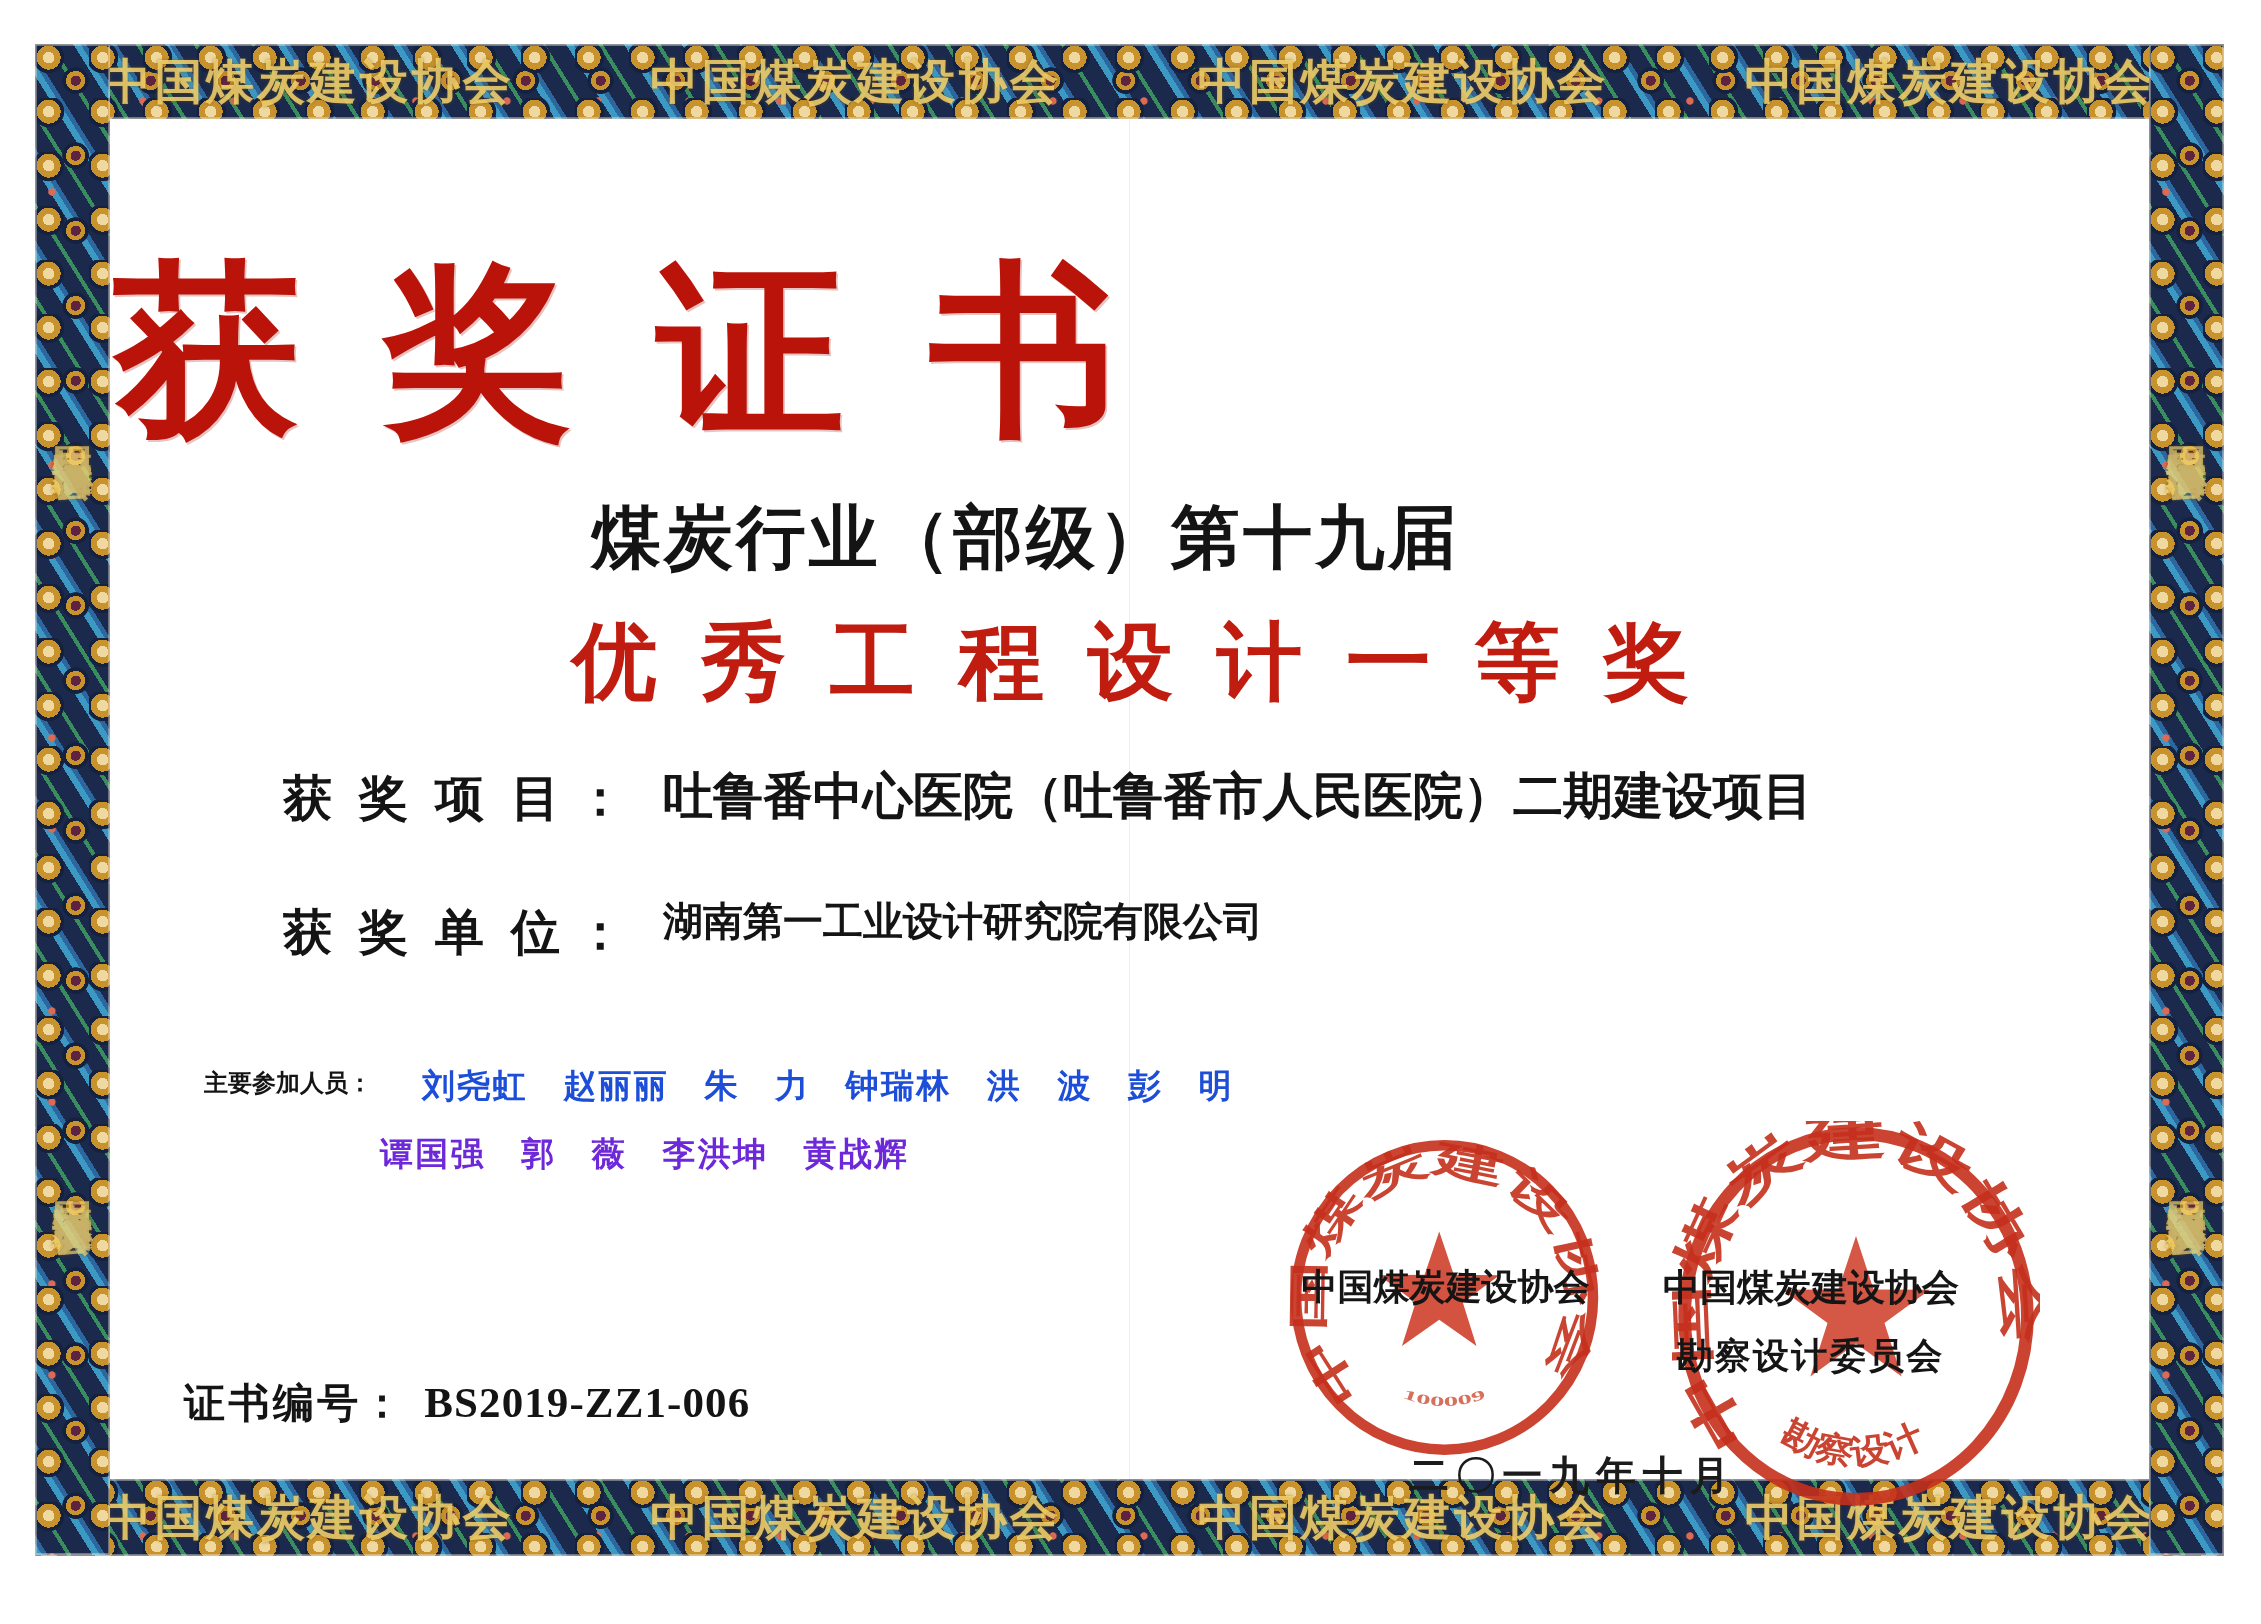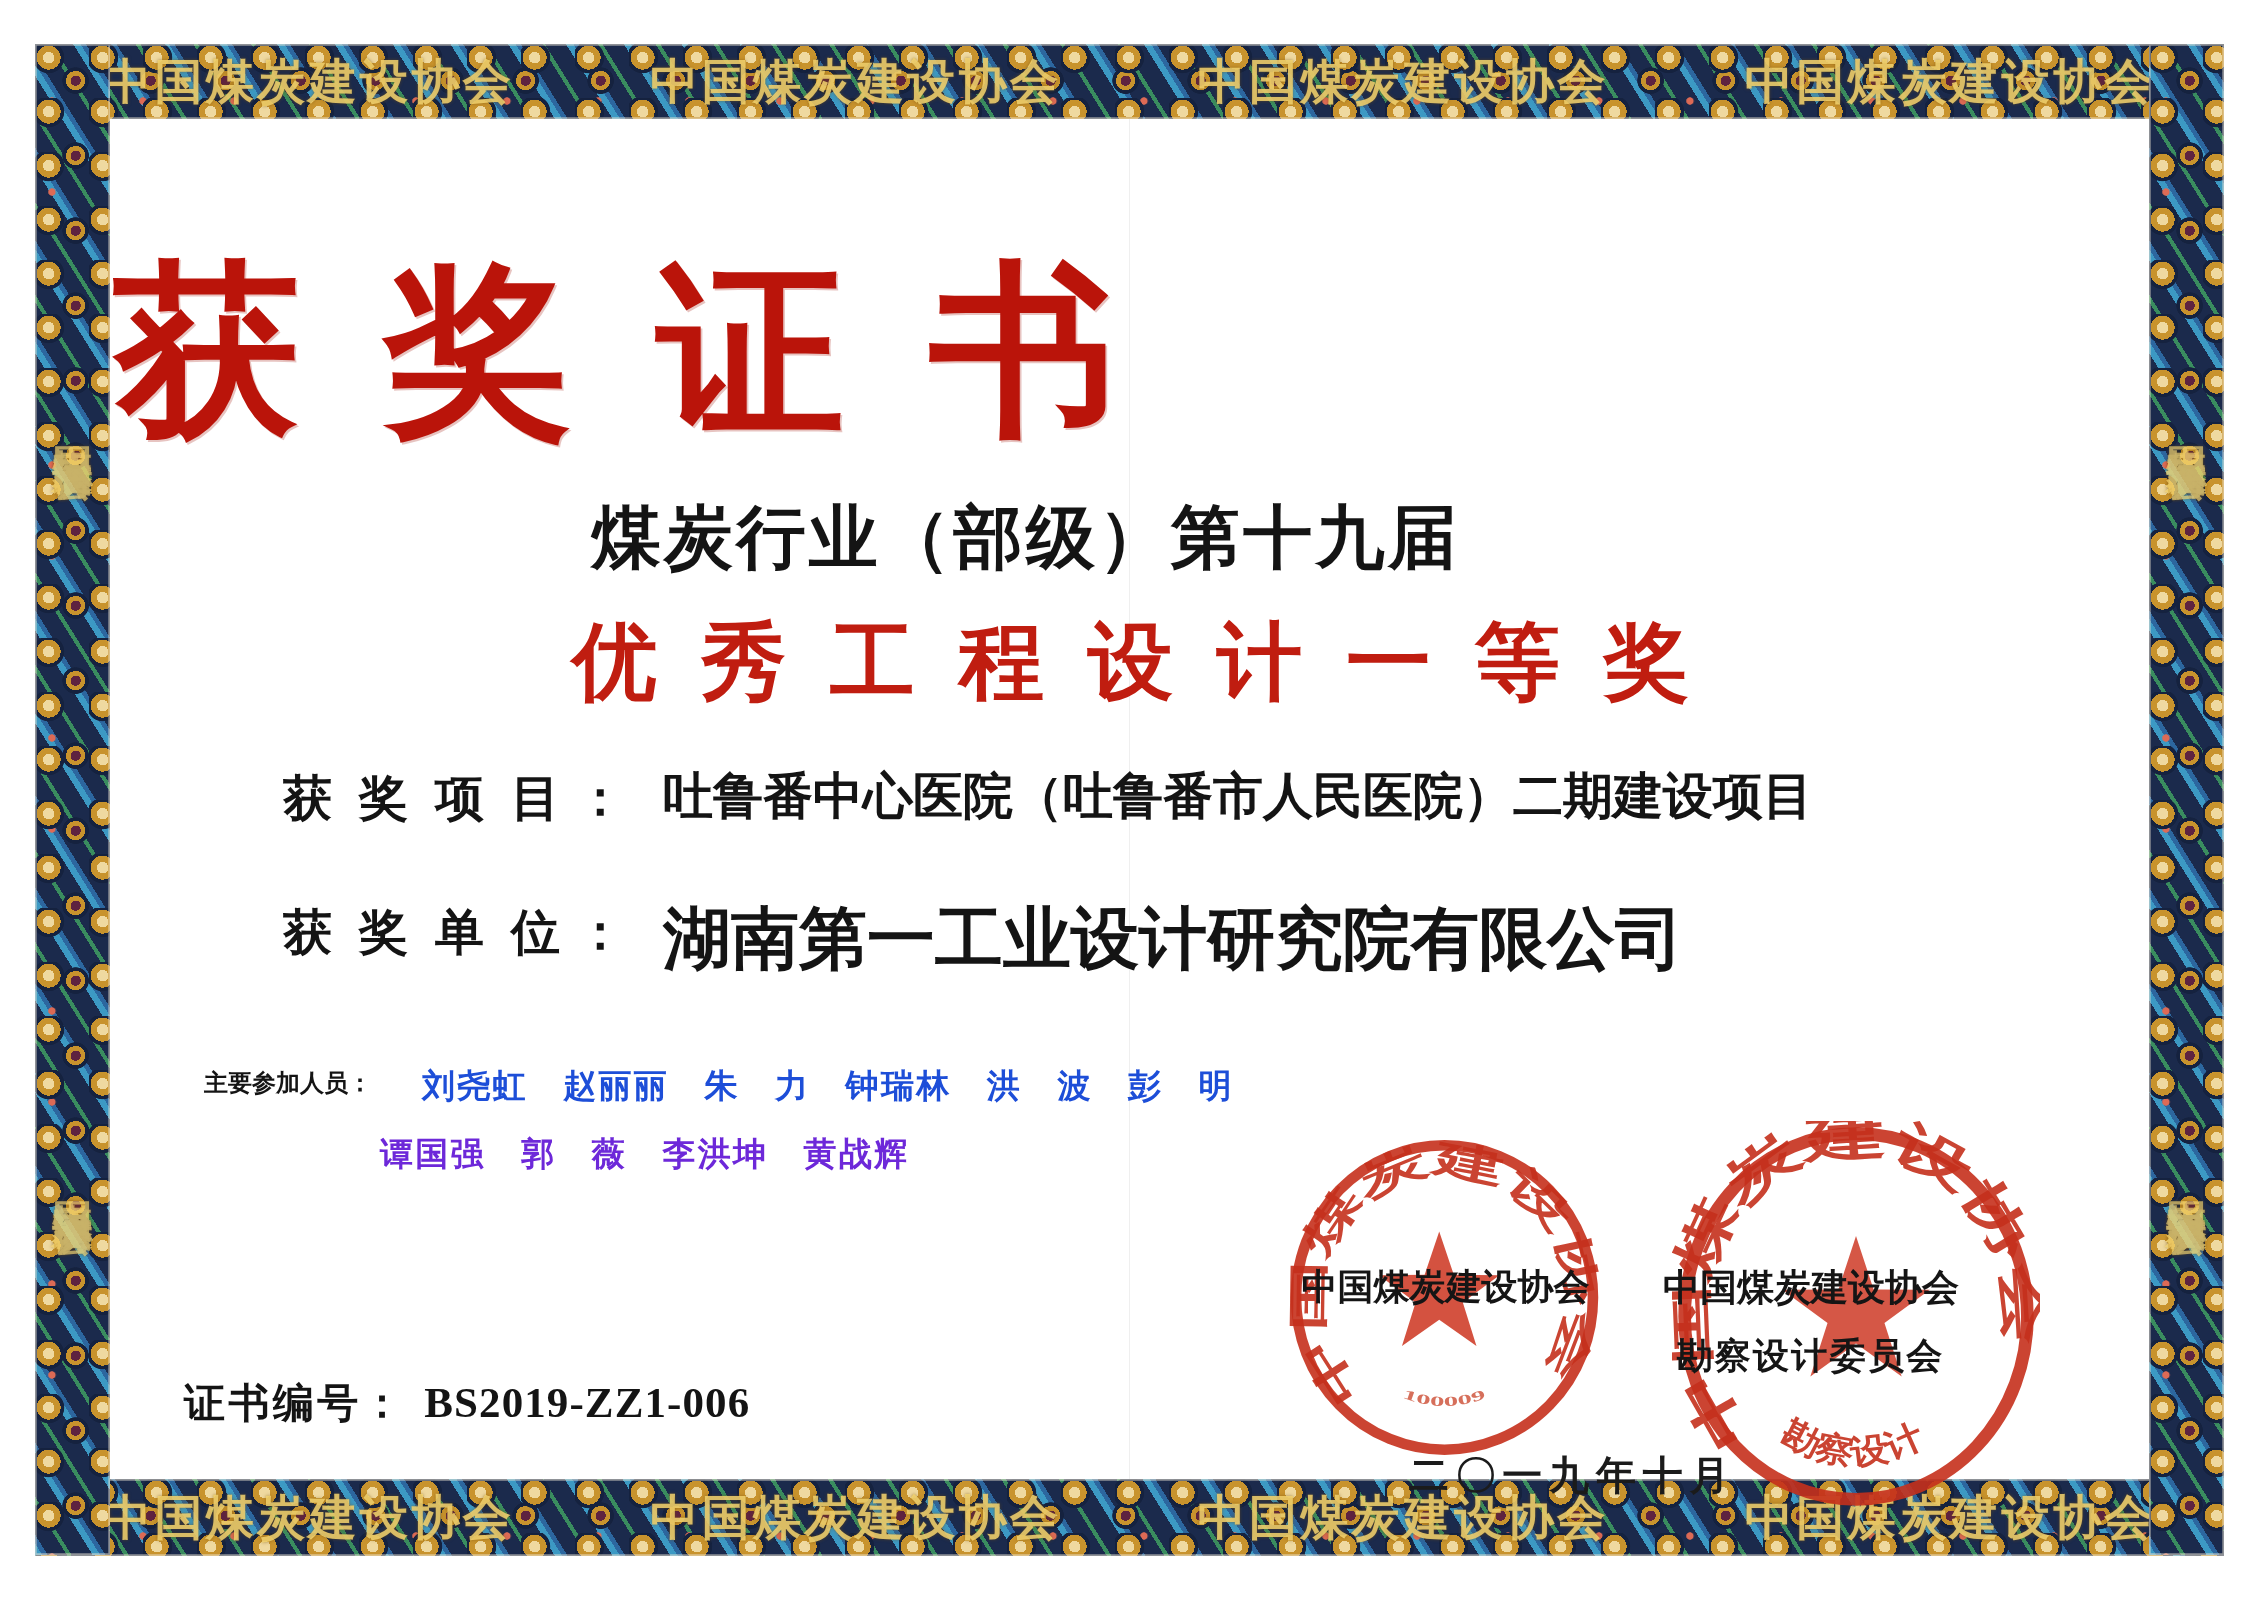--- a/index.html
+++ b/index.html
@@ -49,21 +49,21 @@
     font-size:85px;font-weight:700;letter-spacing:44px;padding-left:44px;box-sizing:border-box;
     color:#c01d10;
     font-family:Liberation Serif, serif;
   }
   .field-row{position:absolute;z-index:3;color:#141414;white-space:nowrap;}
   .field-label{font-weight:700;letter-spacing:27px;font-size:49px;}
   .field-colon{font-weight:700;font-size:49px;margin-left:-11.3px;}
   .row-project{left:283px;top:766px;}
   .row-project .field-value{position:absolute;left:380px;top:-3.4px;font-size:50px;font-weight:700;}
   .row-unit{left:283px;top:900px;}
-  .row-unit .field-value{position:absolute;left:380px;top:-5.7px;font-size:68px;font-weight:700;}
+  .row-unit .field-value{position:absolute;left:380px;top:-5.7px;font-size:40px;font-weight:700;}
   .participants-label{position:absolute;left:204px;top:1067px;font-size:24px;font-weight:700;color:#141414;z-index:3;white-space:nowrap;}
   .participants-line1{position:absolute;left:422px;top:1064px;font-size:33px;font-weight:700;color:#1d4ed8;z-index:3;white-space:nowrap;letter-spacing:2.3px;}
   .participants-line2{position:absolute;left:380px;top:1132px;font-size:33px;font-weight:700;color:#6d28d9;z-index:3;white-space:nowrap;letter-spacing:2.3px;}
   .certno-row{position:absolute;left:184px;top:1376px;z-index:3;white-space:nowrap;color:#141414;}
   .certno-label{font-size:41px;font-weight:700;letter-spacing:3.4px;}
   .certno-value{font-family:Liberation Serif, serif;font-size:43px;font-weight:700;letter-spacing:1.1px;margin-left:16px;margin-top:13px;}
 
   
   .org1{position:absolute;left:1301px;top:1263px;width:289px;text-align:center;z-index:4;
         font-size:36px;font-weight:700;color:#151515;white-space:nowrap;}

